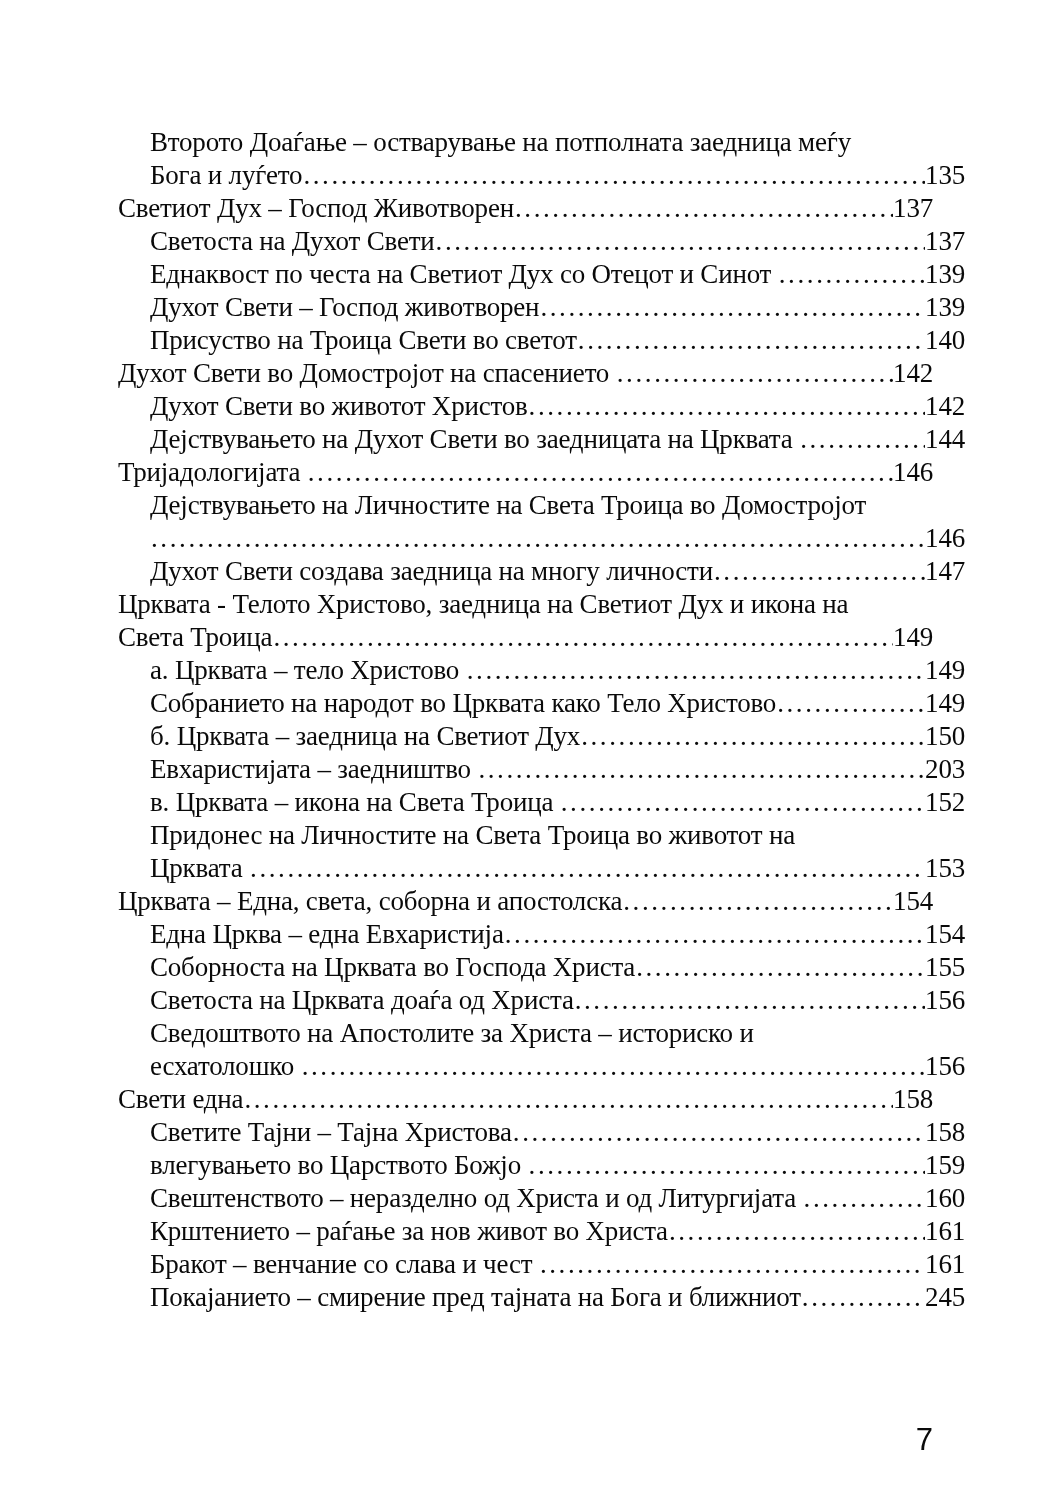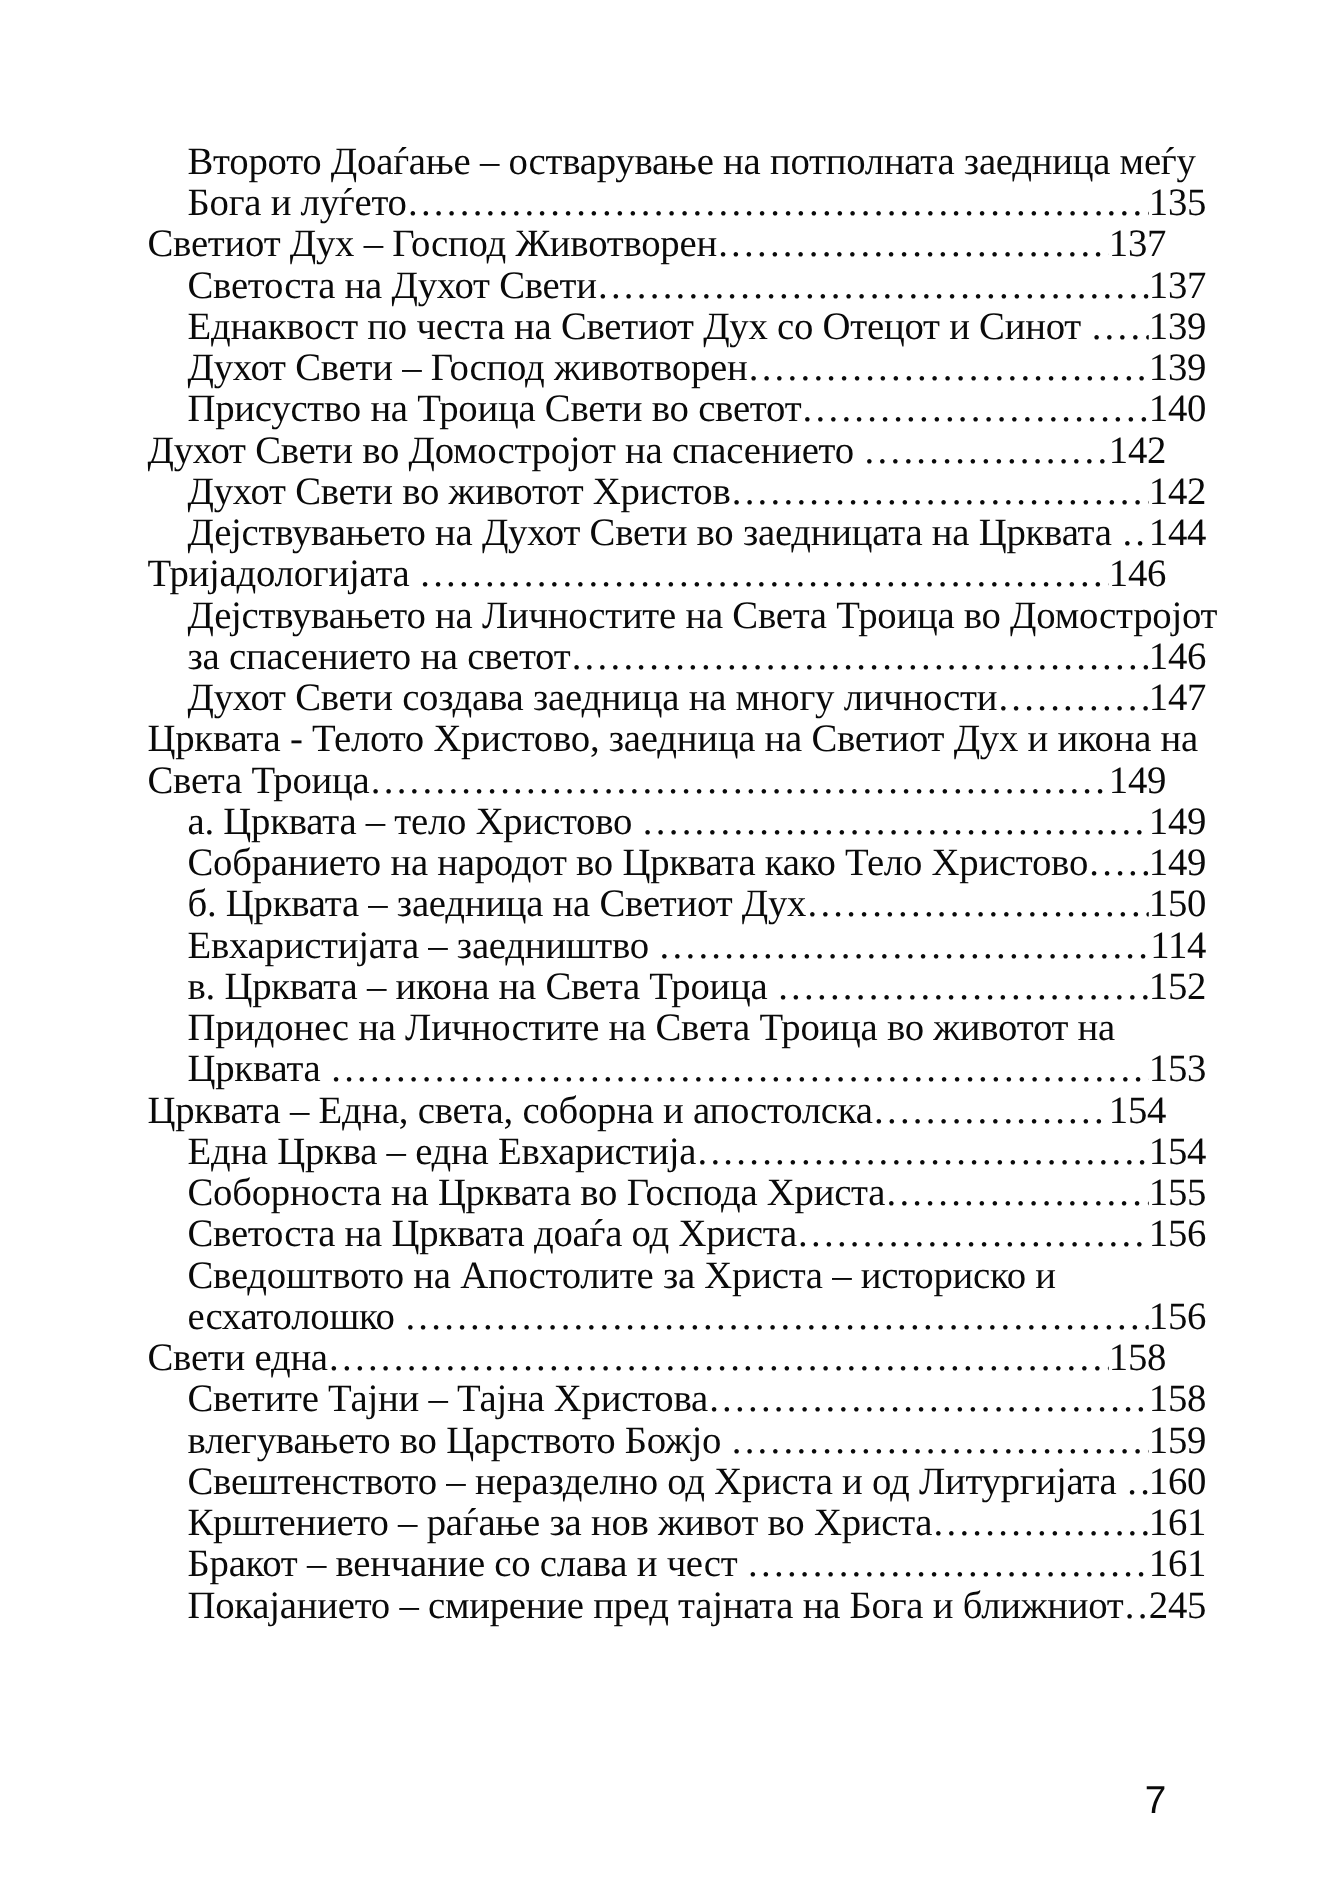--- a/index.html
+++ b/index.html
@@ -12,23 +12,23 @@
     width: 1060px;
     height: 1512px;
     background: #ffffff;
     overflow: hidden;
     font-family: "Liberation Serif", "DejaVu Serif", serif;
     color: #0a0a0a;
   }
   .toc {
     position: absolute;
     left: 118px;
-    top: 112px;
+    top: 126px;
     width: 815px;
-    font-size: 31px;
+    font-size: 27px;
     line-height: 33px;
     letter-spacing: -0.2px;
   }
   .toc-line {
     display: flex;
     align-items: baseline;
     width: 100%;
   }
   .toc-line.indent1 {
     padding-left: 32px;
@@ -141,21 +141,20 @@
           <span class="toc-text">Тријадологијата&nbsp;</span>
           <span class="dots"></span>
           <span class="page-num">146</span>
         </div>
       </div>
       <div class="toc-entry">
         <div class="toc-line indent1">
           <span class="toc-text">Дејствувањето на Личностите на Света Троица во Домостројот</span>
         </div>
         <div class="toc-line indent1">
-          <span class="toc-text">за спасението на светот</span>
           <span class="dots"></span>
           <span class="page-num">146</span>
         </div>
       </div>
       <div class="toc-entry">
         <div class="toc-line indent1">
           <span class="toc-text">Духот Свети создава заедница на многу личности</span>
           <span class="dots"></span>
           <span class="page-num">147</span>
         </div>
@@ -188,21 +187,21 @@
         <div class="toc-line indent1">
           <span class="toc-text">б. Црквата – заедница на Светиот Дух</span>
           <span class="dots"></span>
           <span class="page-num">150</span>
         </div>
       </div>
       <div class="toc-entry">
         <div class="toc-line indent1">
           <span class="toc-text">Евхаристијата – заедништво&nbsp;</span>
           <span class="dots"></span>
-          <span class="page-num">114</span>
+          <span class="page-num">203</span>
         </div>
       </div>
       <div class="toc-entry">
         <div class="toc-line indent1">
           <span class="toc-text">в. Црквата – икона на Света Троица&nbsp;</span>
           <span class="dots"></span>
           <span class="page-num">152</span>
         </div>
       </div>
       <div class="toc-entry">

